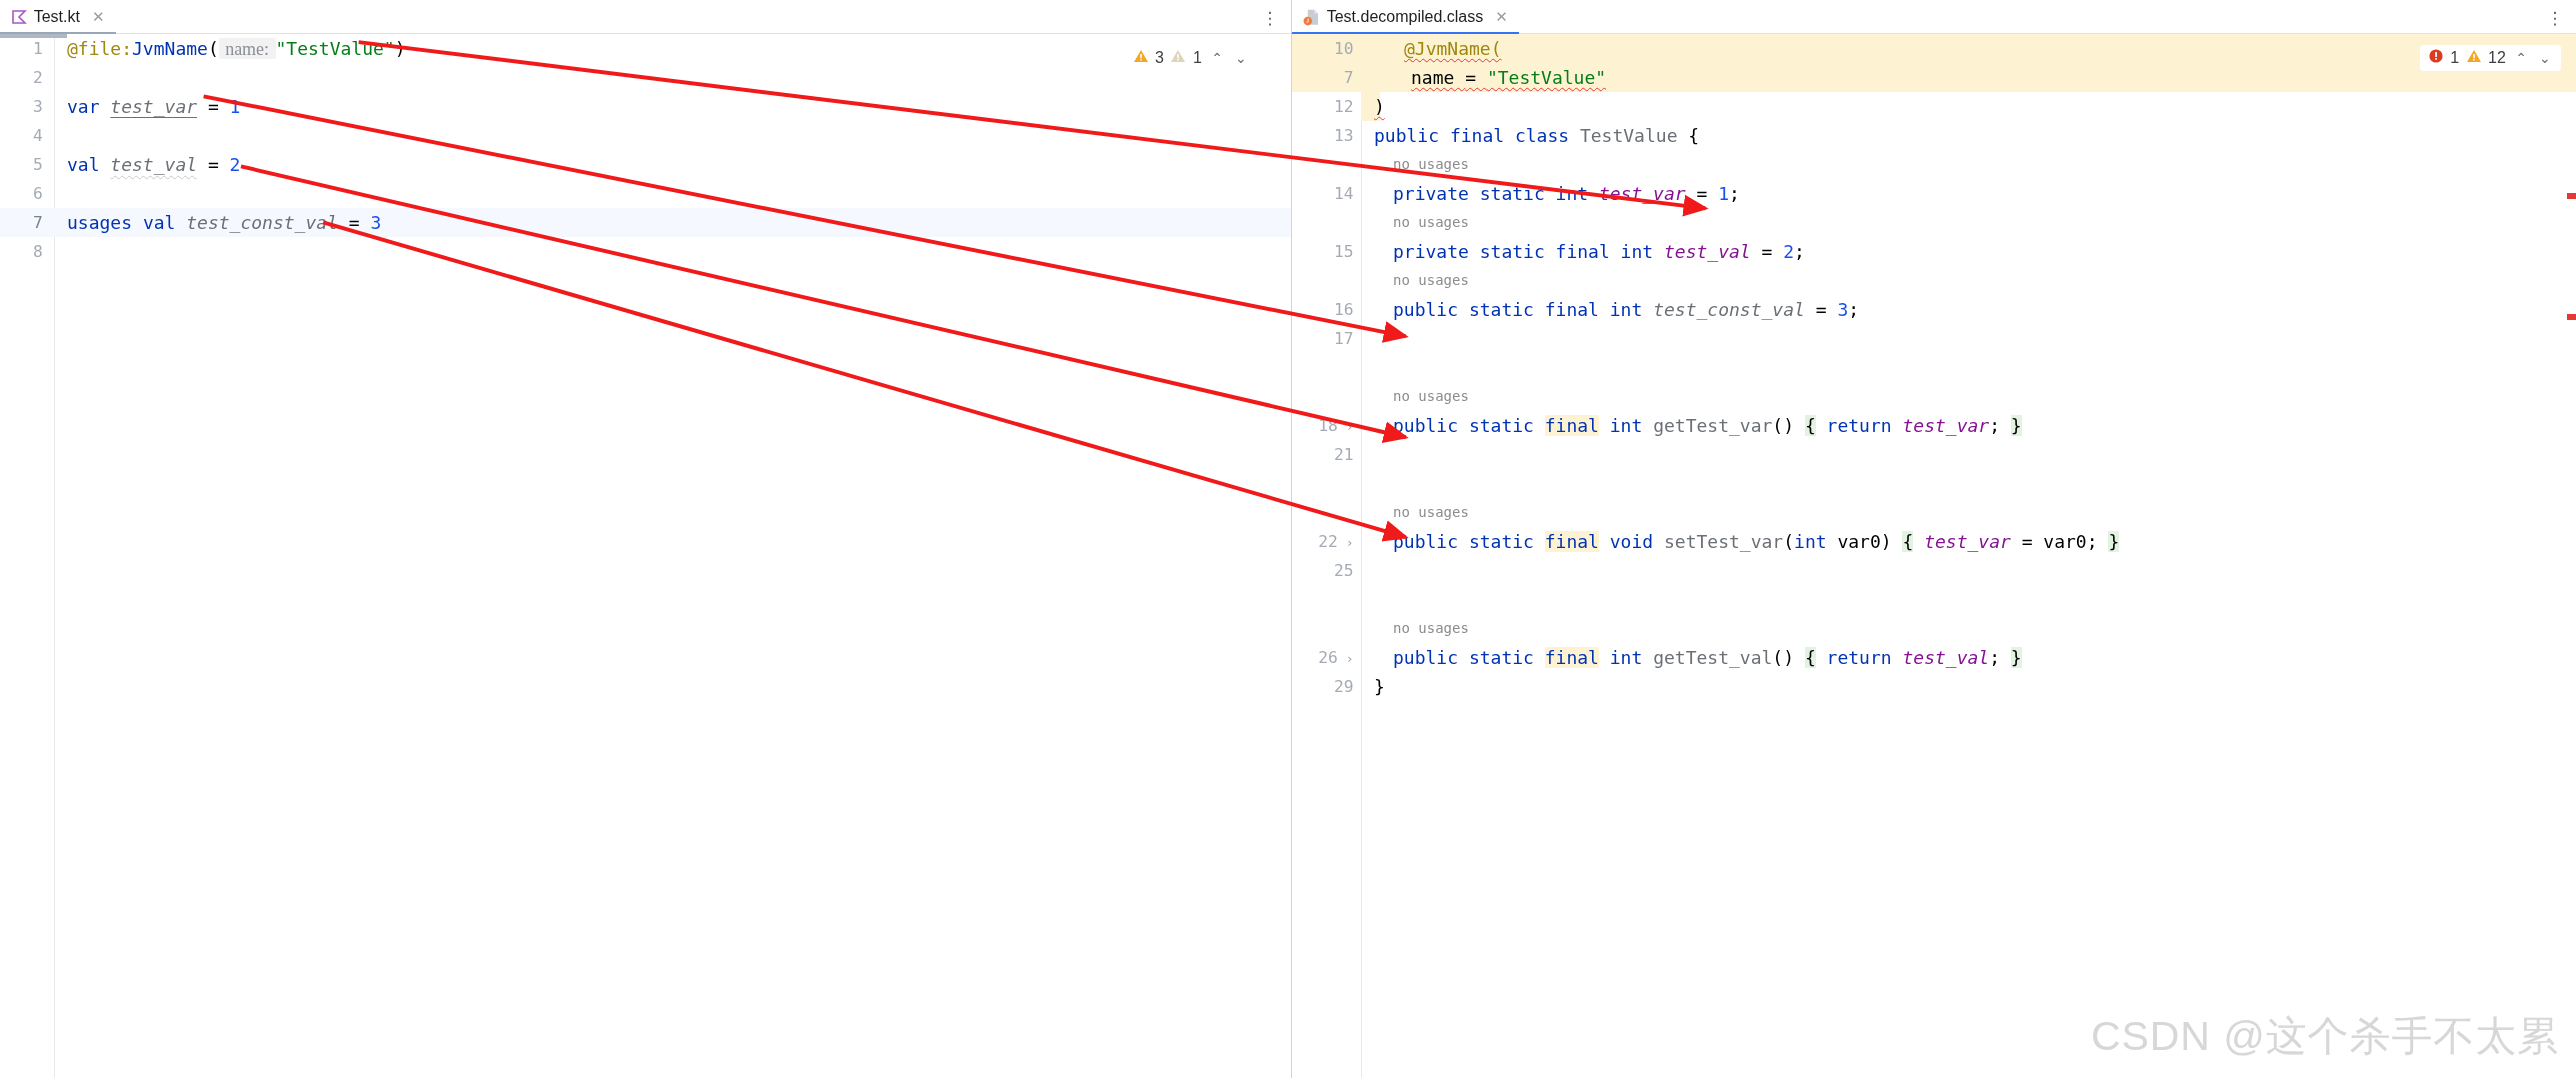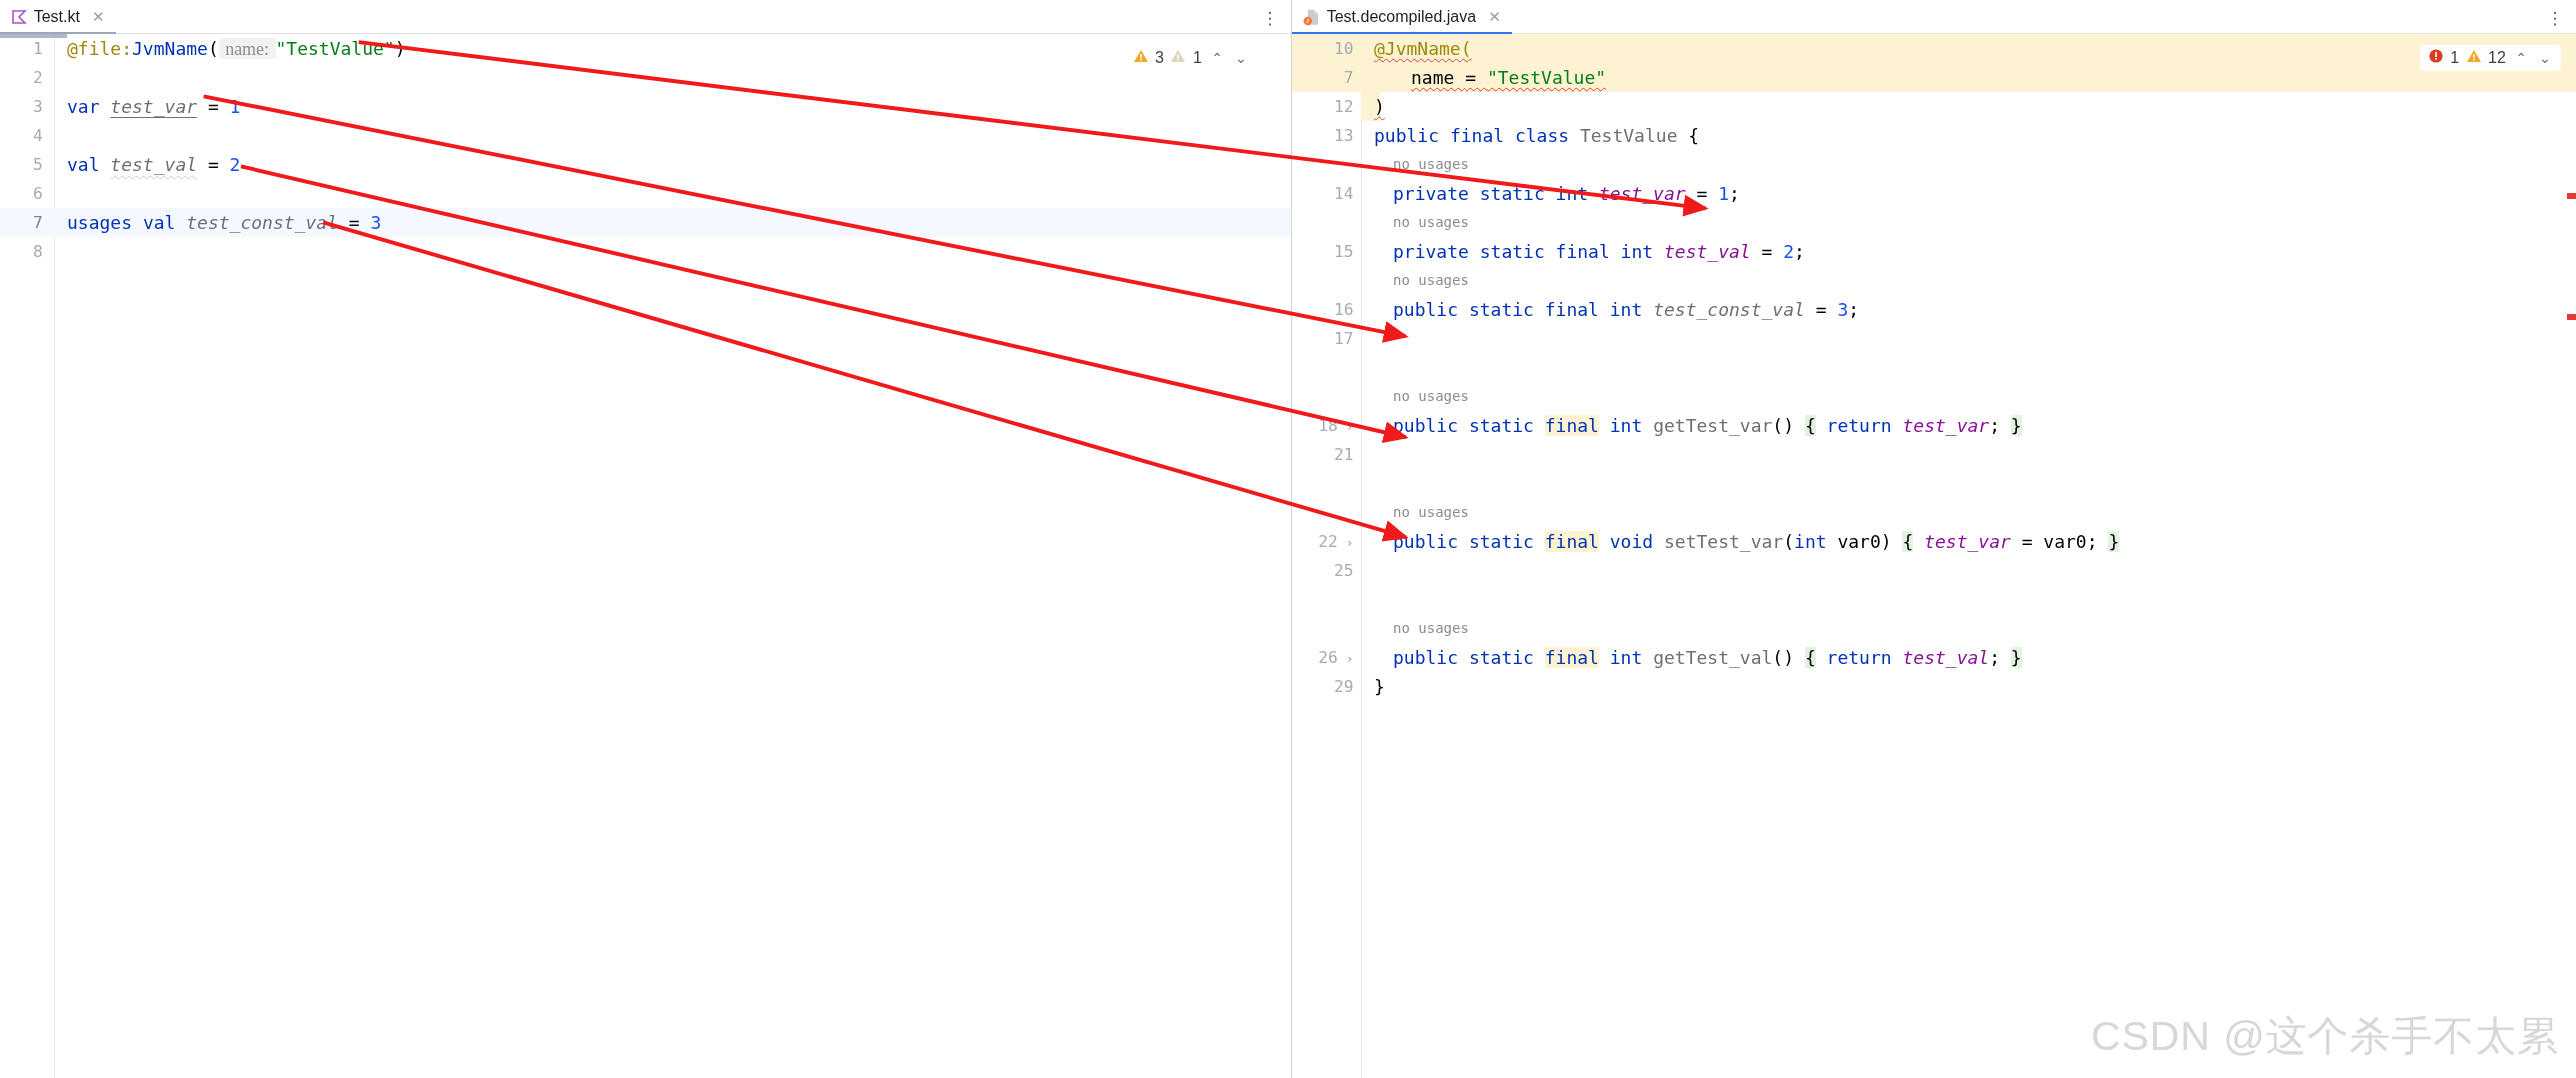--- a/index.html
+++ b/index.html
@@ -112,21 +112,21 @@
   .squiggle {
     text-decoration: underline;
     text-decoration-style: wavy;
     text-decoration-color: #c9c9c9;
     text-underline-offset: 3.7px;
     text-decoration-thickness: 0.9px;
   }
 
   
   .j-kw     { color: #0033b3; }
-  .j-anno   { color: #9e880d; }
+  .j-anno   { color: #9e880d; margin-left: 30px; }
   .j-str    { color: #067d17; }
   .j-num    { color: #1750eb; }
   .j-type   { color: #6b6f76; }
   .j-field  { color: #871094; font-style: italic; }
   .j-const  { color: #6b6f76; font-style: italic; }
   .j-meth   { color: #6b6f76; }
   .j-op     { color: #000000; }
   .j-paren  { color: #000000; }
   .hl-yellow{ background: #fdf3d2; }
   .hl-green { background: #e2f3e2; }
@@ -234,21 +234,21 @@
     <div class="tabbar">
       <div class="tab active">
         <span class="java-icon">
           <svg width="18" height="18.7" viewBox="0 0 19 20">
             <path d="M5 2h7l4 4v12H5z" fill="#c8cdd4"></path>
             <path d="M12 2l4 4h-4z" fill="#e3e6ea"></path>
             <circle cx="5" cy="14" r="4.6" fill="#ef7c3c"></circle>
             <path d="M5.4 11.3v3.2a1 1 0 0 1-1.9.3" stroke="#fff" stroke-width="1" fill="none"></path>
           </svg>
         </span>
-        <span class="tab-label">Test.decompiled.java</span>
+        <span class="tab-label">Test.decompiled.class</span>
         <span class="tab-close">✕</span>
       </div>
       <div class="tab-menu">⋮</div>
     </div>
 
     <div class="editor" id="editor-right">
       <div class="code-area" id="right-lines">
           <div class="line" style="background: rgb(253, 243, 210);"><div class="gutter wide">10</div><div class="code"><span class="j-anno err-squig">@JvmName(</span></div></div>
           <div class="line" style="background: rgb(253, 243, 210);"><div class="gutter wide">7</div><div class="code" style="padding-left: 50px;"><span class="j-op err-squig">name </span><span class="j-op err-squig">= </span><span class="j-str err-squig">"TestValue"</span></div></div>
           <div class="line"><div class="gutter wide">12</div><div class="code" style="background: linear-gradient(to right, rgb(253, 243, 210) 0px, rgb(253, 243, 210) 18.7px, transparent 18.7px);"><span class="j-op err-squig">)</span></div></div>

